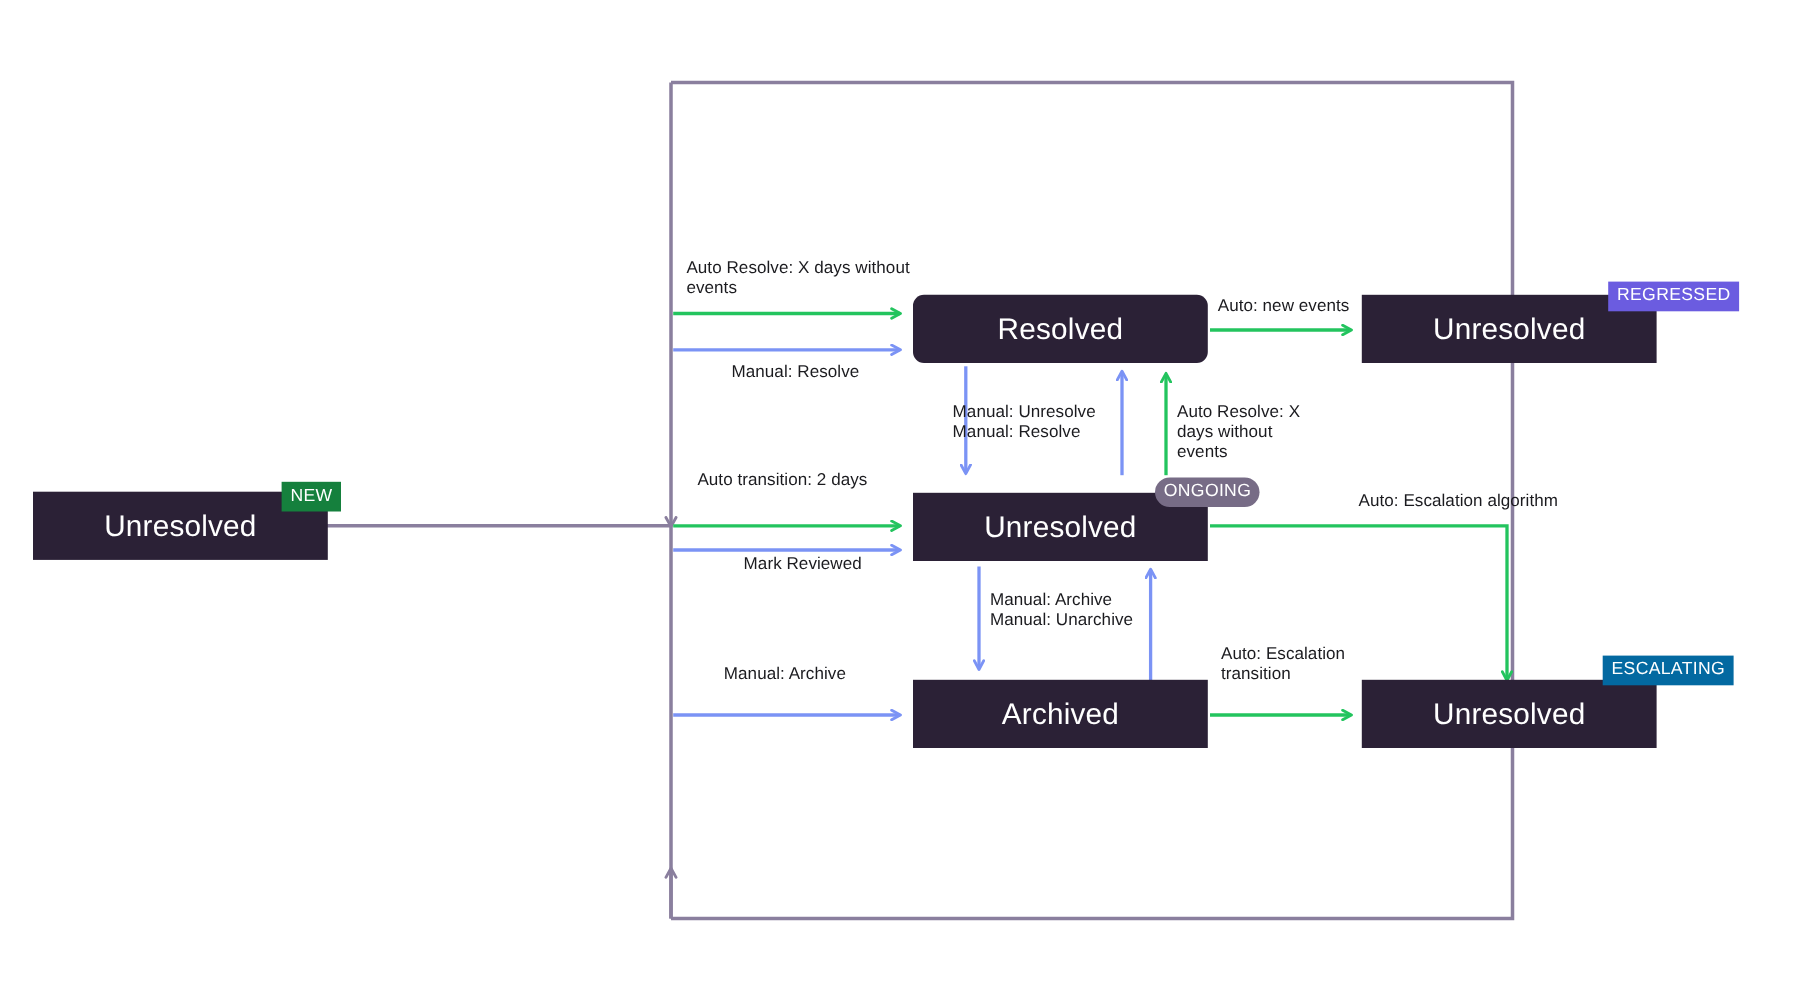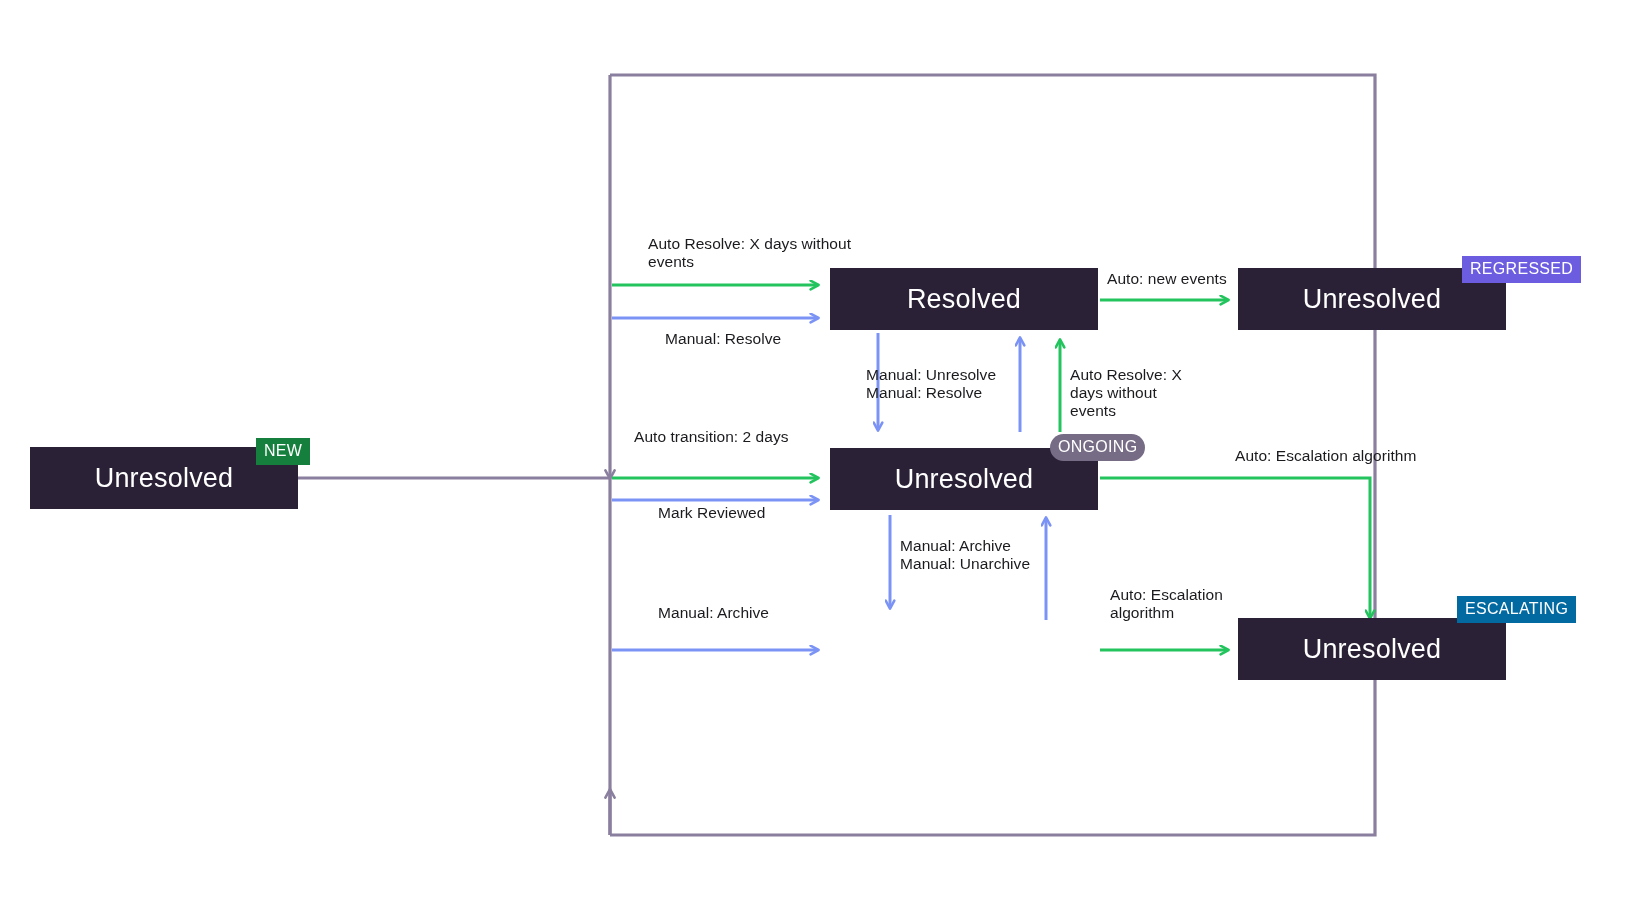--- a/index.html
+++ b/index.html
@@ -106,32 +106,35 @@
       <path d="M1020,432 L1020,338" marker-end="url(#arw-blue)"></path>
       <path d="M890,515 L890,608" marker-end="url(#arw-blue)"></path>
       <path d="M1046,620 L1046,518" marker-end="url(#arw-blue)"></path>
     </g>
   </svg>
 
   <div class="node" style="left:30px; top:447px; width:268px; height:62px;">
     <span>Unresolved</span>
   </div>
 
-  <div class="node" style="left:830px; top:268px; width:268px; height:62px;">
+  <div class="node" style="left:830px; top:268px; width:268px; height:62px;border-radius:10px;">
     <span>Resolved</span>
   </div>
 
   <div class="node" style="left:1238px; top:268px; width:268px; height:62px;">
     <span>Unresolved</span>
   </div>
 
   <div class="node" style="left:830px; top:448px; width:268px; height:62px;">
     <span>Unresolved</span>
   </div>
 
+  <div class="node" style="left:830px; top:618px; width:268px; height:62px;">
+    <span>Archived</span>
+  </div>
 
   <div class="node" style="left:1238px; top:618px; width:268px; height:62px;">
     <span>Unresolved</span>
   </div>
 
   <div class="badge badge-new" style="left:256px; top:438px;">
     <span>NEW</span>
   </div>
 
   <div class="badge badge-ongoing" style="left:1050px; top:434px;">
@@ -139,41 +142,41 @@
   </div>
 
   <div class="badge badge-regressed" style="left:1462px; top:256px;">
     <span>REGRESSED</span>
   </div>
 
   <div class="badge badge-escalating" style="left:1457px; top:596px;">
     <span>ESCALATING</span>
   </div>
 
-  <div class="edge-label" style="left:624px; top:235px; width:210px;margin-left:24px;">Auto Resolve: X days without
+  <div class="edge-label" style="left:624px; top:235px; width:210px;">Auto Resolve: X days without
 events</div>
 
   <div class="edge-label" style="left:665px; top:330px; width:220px;">Manual: Resolve</div>
 
   <div class="edge-label" style="left:1107px; top:270px; width:180px;">Auto: new events</div>
 
   <div class="edge-label" style="left:866px; top:366px; width:180px;">Manual: Unresolve
 Manual: Resolve</div>
 
   <div class="edge-label" style="left:1070px; top:366px; width:130px;">Auto Resolve: X
 days without
 events</div>
 
   <div class="edge-label" style="left:634px; top:428px; width:250px;">Auto transition: 2 days</div>
 
-  <div class="edge-label" style="left:658px; top:504px; width:200px;">Mark Reviewed</div>
+  <div class="edge-label" style="left:676px; top:504px; width:200px;">Mark Reviewed</div>
 
   <div class="edge-label" style="left:1235px; top:447px; width:260px;">Auto: Escalation algorithm</div>
 
   <div class="edge-label" style="left:900px; top:537px; width:180px;">Manual: Archive
 Manual: Unarchive</div>
 
   <div class="edge-label" style="left:658px; top:604px; width:200px;">Manual: Archive</div>
 
   <div class="edge-label" style="left:1110px; top:586px; width:160px;">Auto: Escalation
-algorithm</div>
+transition</div>
 
 </div>
 
 </body></html>

